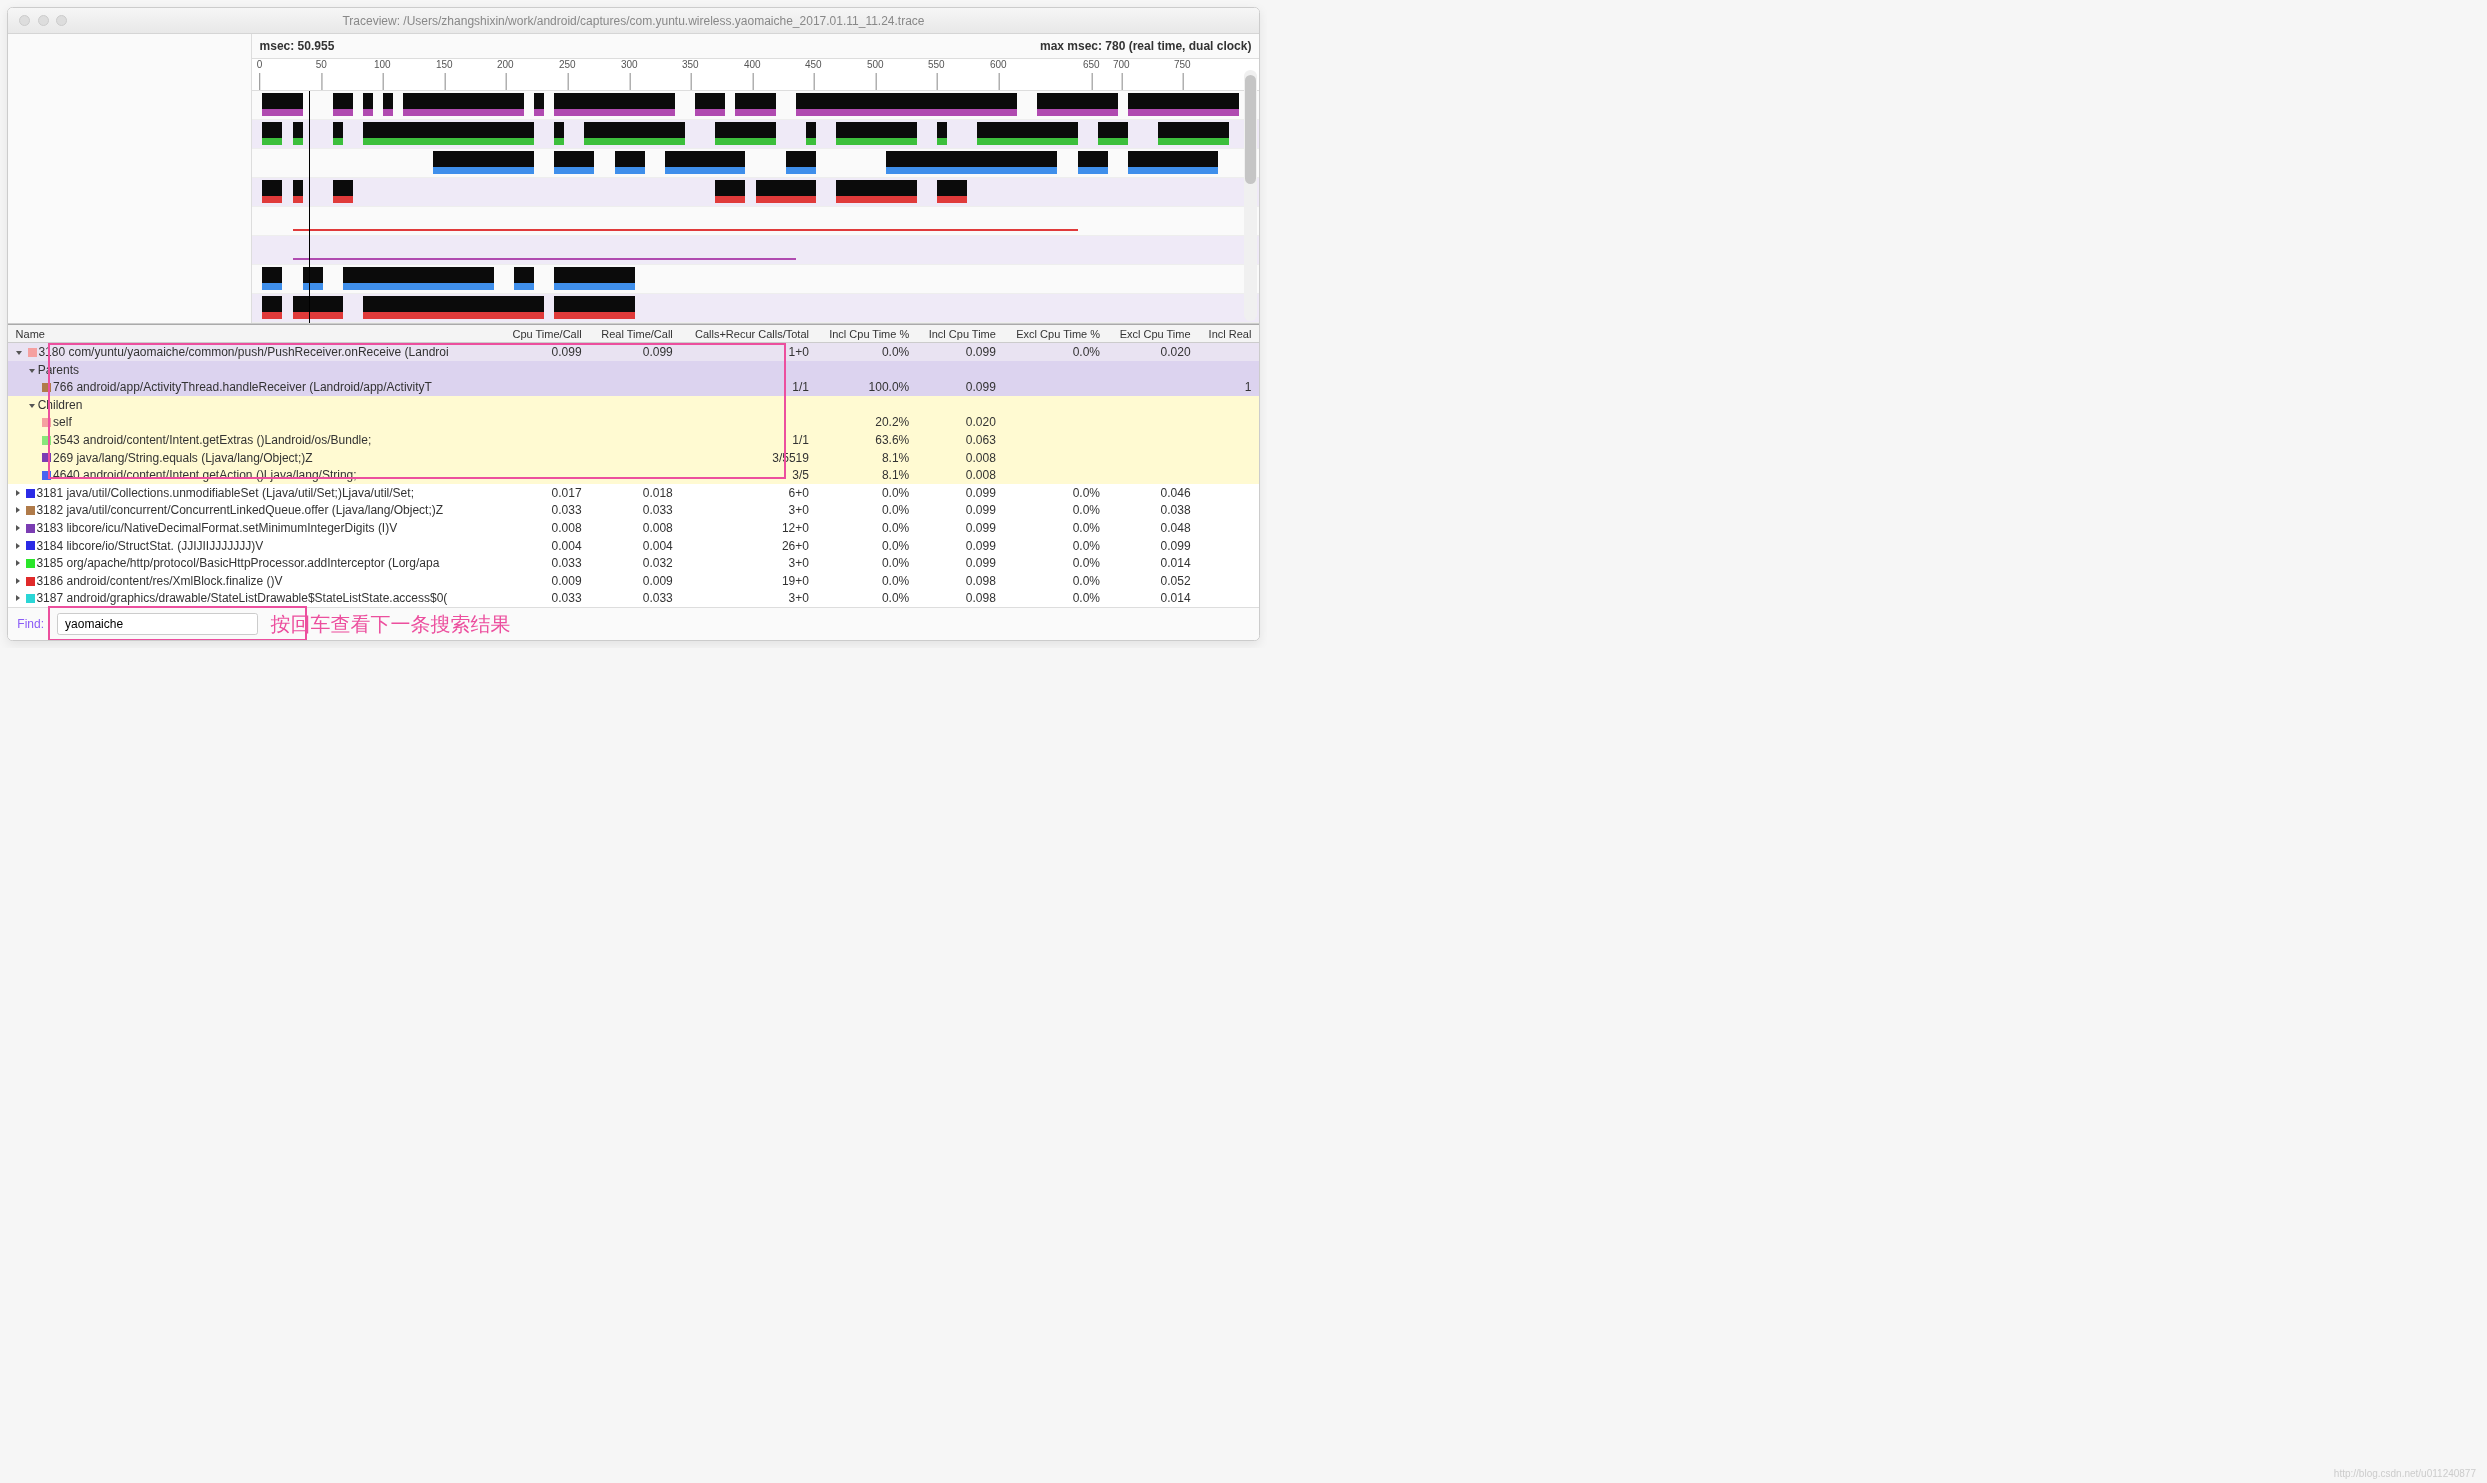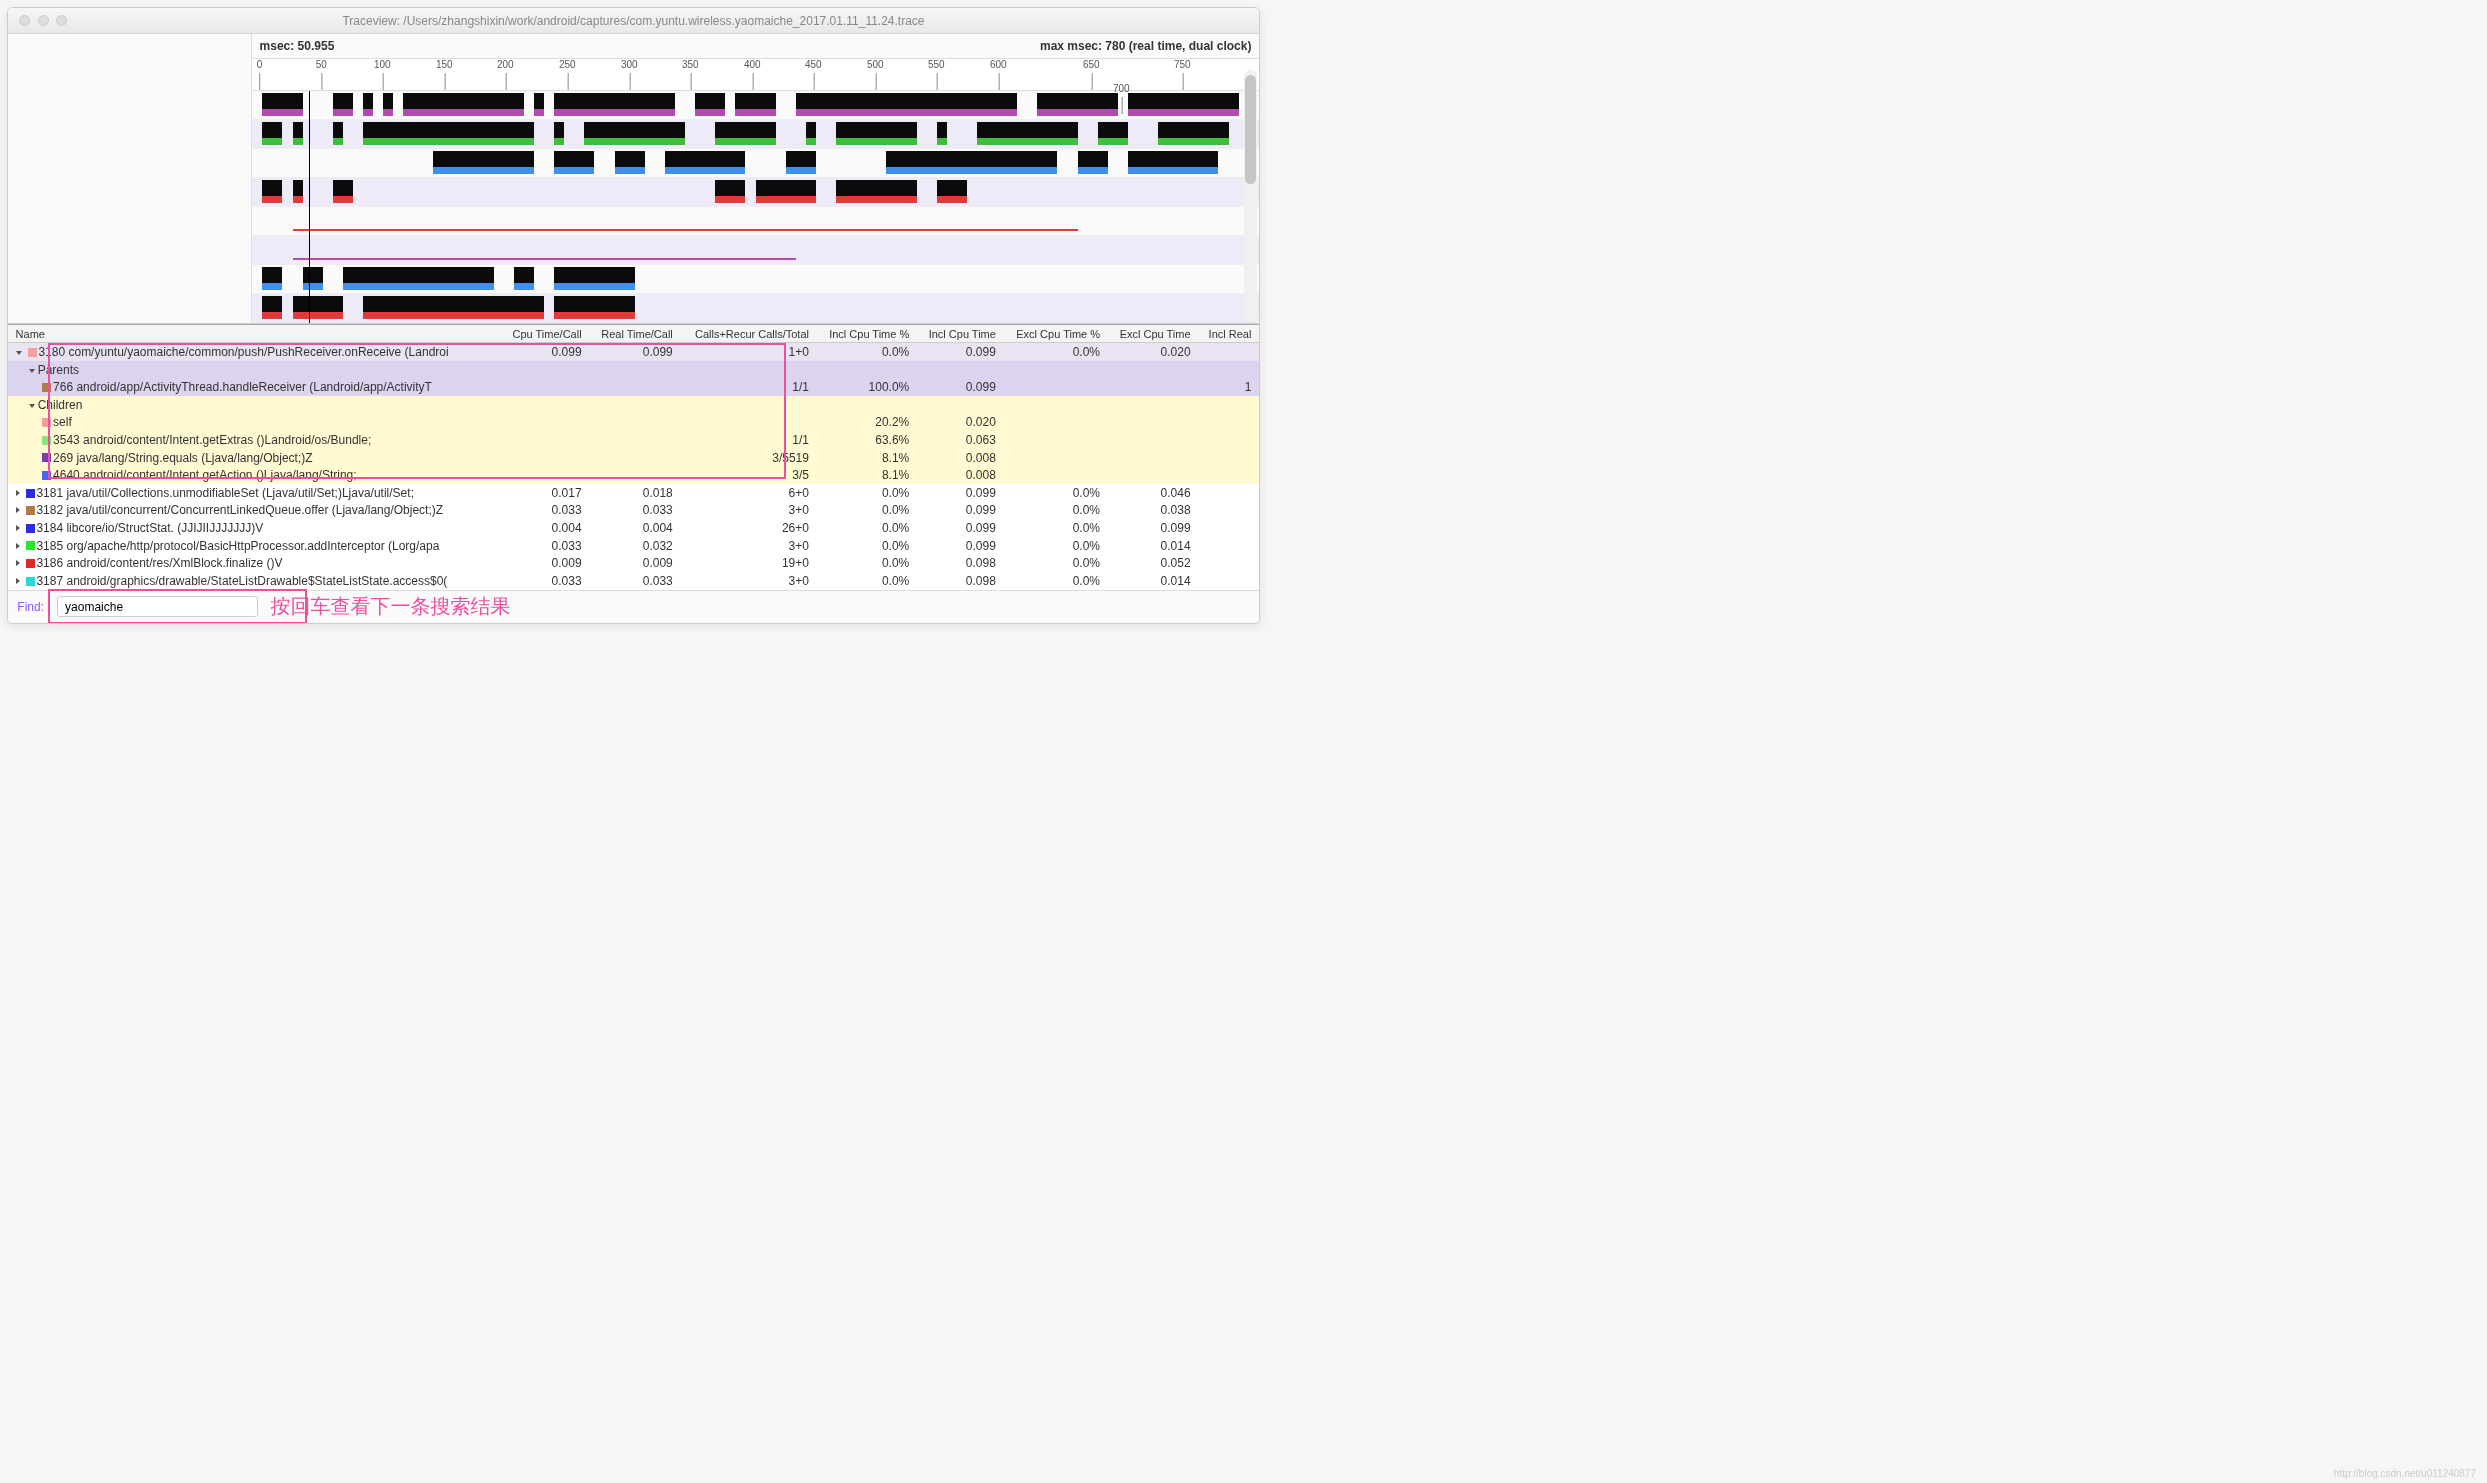--- a/index.html
+++ b/index.html
@@ -265,21 +265,21 @@
           <span class="tick" style="left: 253px;">200</span>
           <span class="tick" style="left: 315px;">250</span>
           <span class="tick" style="left: 377px;">300</span>
           <span class="tick" style="left: 438px;">350</span>
           <span class="tick" style="left: 500px;">400</span>
           <span class="tick" style="left: 561px;">450</span>
           <span class="tick" style="left: 623px; text-align: center;">500</span>
           <span class="tick" style="left: 684px;">550</span>
           <span class="tick" style="left: 746px;">600</span>
           <span class="tick" style="left: 807px; margin-left: 32px;">650</span>
-          <span class="tick" style="left: 869px; margin-top: 24px;">700</span>
+          <span class="tick" style="left: 869px;">700</span>
           <span class="tick" style="left: 930px;">750</span>
         </div>
       <div style="position:relative;">
         <div class="cursorline"></div>
         <div id="timeline-rows">
             <div class="timeline-row ">
               <div class="bar" style="left: 1%; width: 4%;"></div>
               <div class="bar small magenta" style="left: 1%; width: 4%;"></div>
               <div class="bar" style="left: 8%; width: 2%;"></div>
               <div class="bar small magenta" style="left: 8%; width: 2%;"></div>
@@ -522,20 +522,31 @@
             <td>0.033</td>
             <td>0.033</td>
             <td>3+0</td>
             <td>0.0%</td>
             <td>0.099</td>
             <td>0.0%</td>
             <td>0.038</td>
             <td></td>
           </tr>
           <tr>
+            <td class="name"><span class="disclosure right"></span> <span class="swatch" style="background:#7b3db3"></span>3183 libcore/icu/NativeDecimalFormat.setMinimumIntegerDigits (I)V</td>
+            <td>0.008</td>
+            <td>0.008</td>
+            <td>12+0</td>
+            <td>0.0%</td>
+            <td>0.099</td>
+            <td>0.0%</td>
+            <td>0.048</td>
+            <td></td>
+          </tr>
+          <tr>
             <td class="name"><span class="disclosure right"></span> <span class="swatch" style="background:#2b2be6"></span>3184 libcore/io/StructStat.<init> (JJIJIIJJJJJJJ)V</init></td>
             <td>0.004</td>
             <td>0.004</td>
             <td>26+0</td>
             <td>0.0%</td>
             <td>0.099</td>
             <td>0.0%</td>
             <td>0.099</td>
             <td></td>
           </tr>

